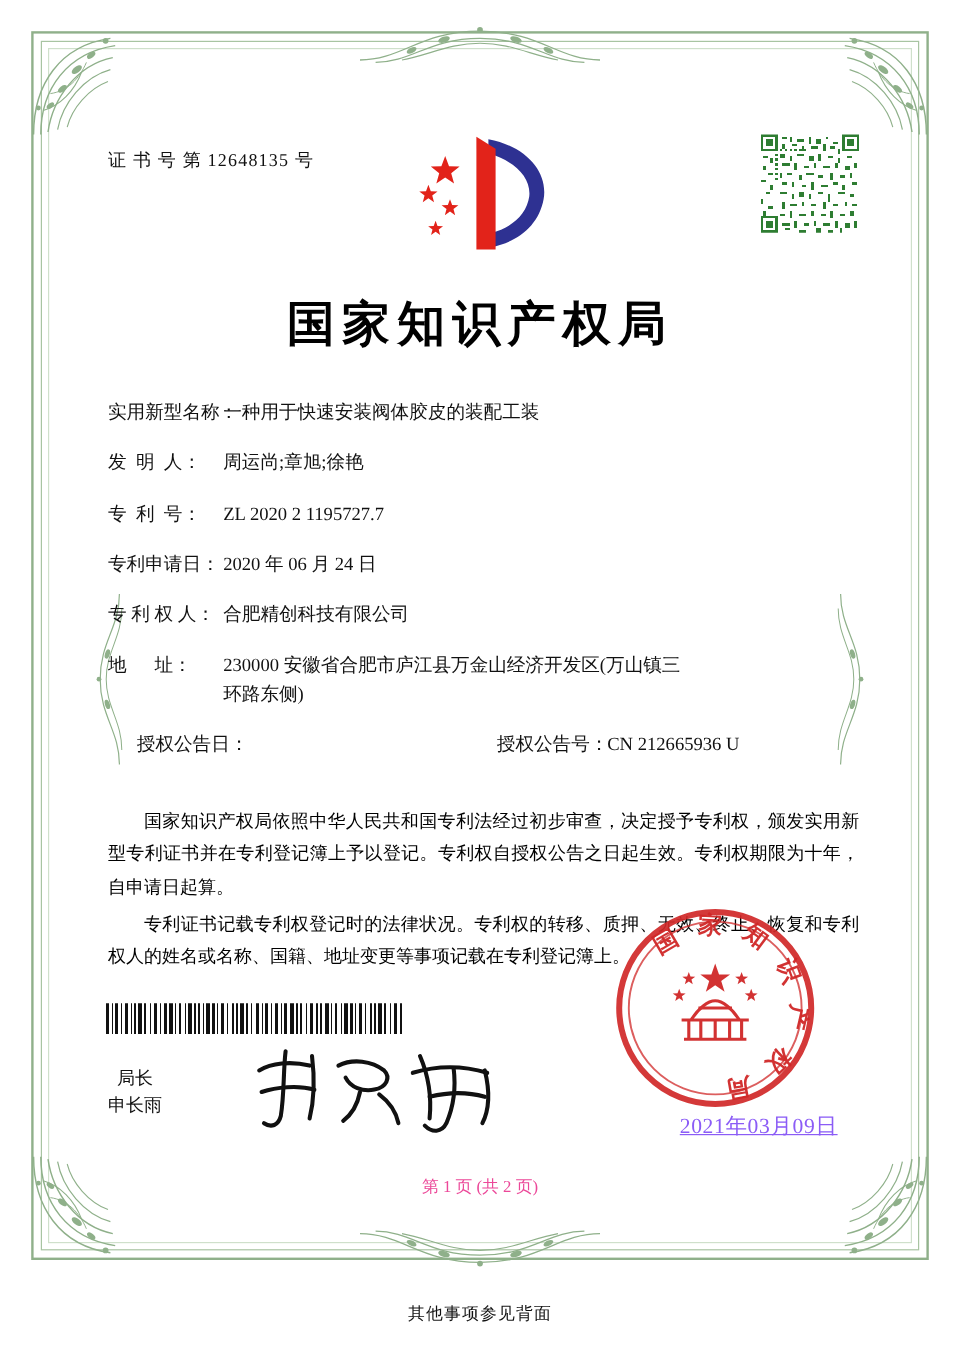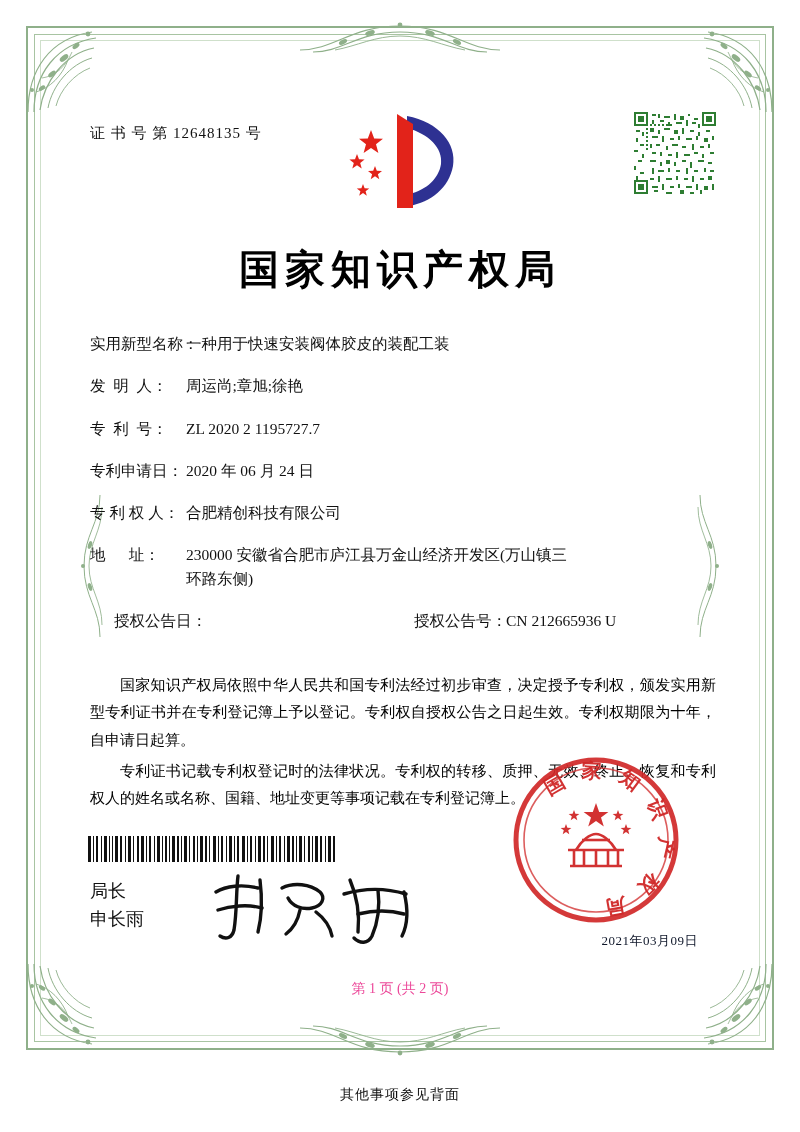--- a/index.html
+++ b/index.html
@@ -178,23 +178,24 @@
     left: 28px;
     bottom: 160px;
     width: 248px;
     height: 26px;
   }
 
   .signature-block {
     position: absolute;
     left: 30px;
     bottom: 88px;
-    font-size: 18px;
+    font-size: 15px;
     line-height: 1.55;
     color: #111;
+    text-align: center;
   }
 
   .handwriting {
     position: absolute;
     left: 148px;
     bottom: 76px;
     width: 230px;
     height: 80px;
   }
 
@@ -202,23 +203,24 @@
     position: absolute;
     right: 58px;
     bottom: 96px;
     width: 172px;
     height: 172px;
   }
   .seal-date {
     position: absolute;
     right: 42px;
     bottom: 72px;
-    font-size: 13px;
-    color: #0f172a;
+    font-size: 18px;
+    color: #8b5cf6;
     letter-spacing: 0.5px;
+    text-decoration: underline;
   }
 
   .page-no {
     position: absolute;
     left: 0;
     right: 0;
     bottom: 24px;
     text-align: center;
     font-size: 14px;
     color: #ec4899;

